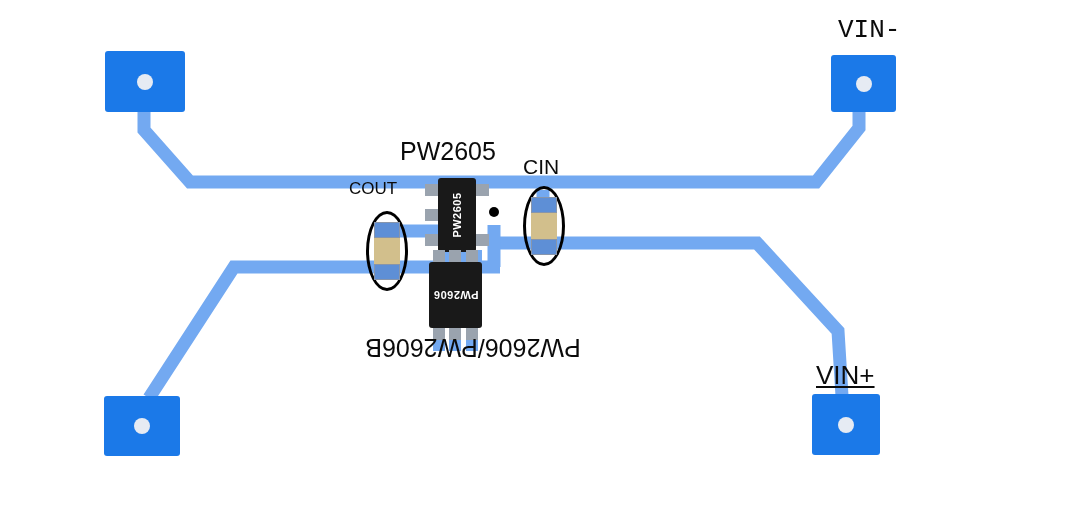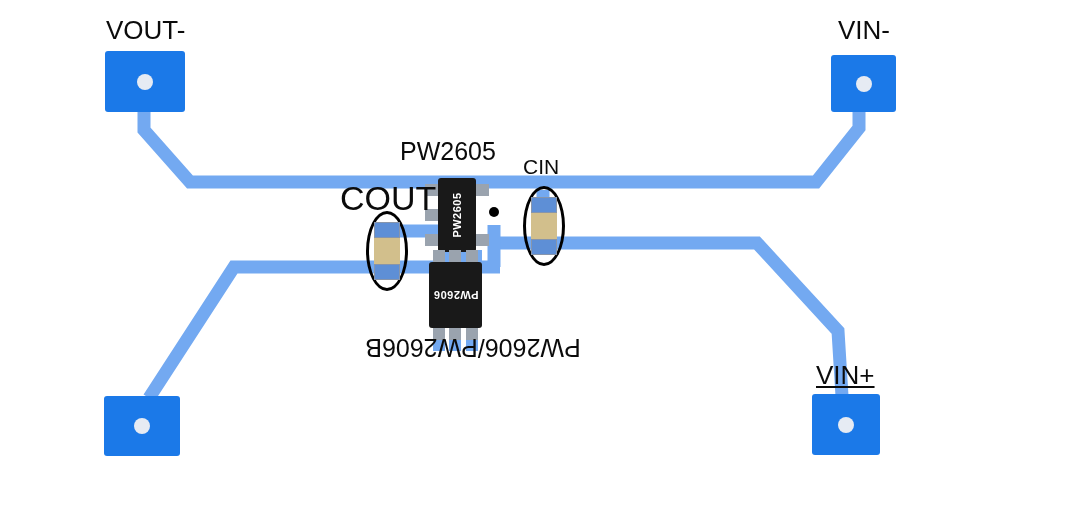--- a/index.html
+++ b/index.html
@@ -22,26 +22,26 @@
   }
   #traces{position:absolute;left:0;top:0;}
   .lbl{
     position:absolute;
     font-size:26px;
     color:#0b0b0b;
     white-space:nowrap;
     line-height:1.1;
   }
   #lbl-vout-minus{left:106px;top:16px;}
-  #lbl-vin-minus {left:838px;top:16px;}
+  #lbl-vin-minus {left:838px;top:16px;font-family:Liberation Mono, monospace;}
   #lbl-vout-plus {left:100px;top:361px;}
   #lbl-vin-plus  {left:816px;top:361px;text-decoration:underline;}
   #lbl-u1  {left:400px;top:138px;font-size:25px;}
   #lbl-cin {left:523px;top:155px;font-size:21px;}
-  #lbl-cout{left:340px;top:180px;font-size:34px;}
+  #lbl-cout{left:349px;top:180px;font-size:17px;}
   #lbl-u2{
     left:342px;top:333px;width:262px;text-align:center;
     font-size:25px;transform:rotate(180deg);
   }
   .pad{
     position:absolute;
     background:var(--pad);
     border-radius:3px;
   }
   #pad-vout-minus{left:105px;top:51px;width:80px;height:61px;}
@@ -180,21 +180,20 @@
     <div class="chip-pad u2pin b c2"></div>
     <div class="chip-pad u2pin b c3"></div>
     <div class="stub c1" style="left:4px"></div>
     <div class="stub c2" style="left:20px"></div>
     <div class="stub c3" style="left:37px"></div>
     <span class="marking flip">PW2606</span>
   </div>
 
   <div class="dot" id="via-dot"></div>
 
-  <div class="lbl" id="lbl-vout-minus">VOUT-</div>
   <div class="lbl" id="lbl-vin-minus">VIN-</div>
   <div class="lbl" id="lbl-vin-plus">VIN+</div>
   <div class="lbl" id="lbl-u1">PW2605</div>
   <div class="lbl" id="lbl-cin">CIN</div>
   <div class="lbl" id="lbl-cout">COUT</div>
   <div class="lbl" id="lbl-u2">PW2606/PW2606B</div>
 
 </div>
 
 </body></html>

